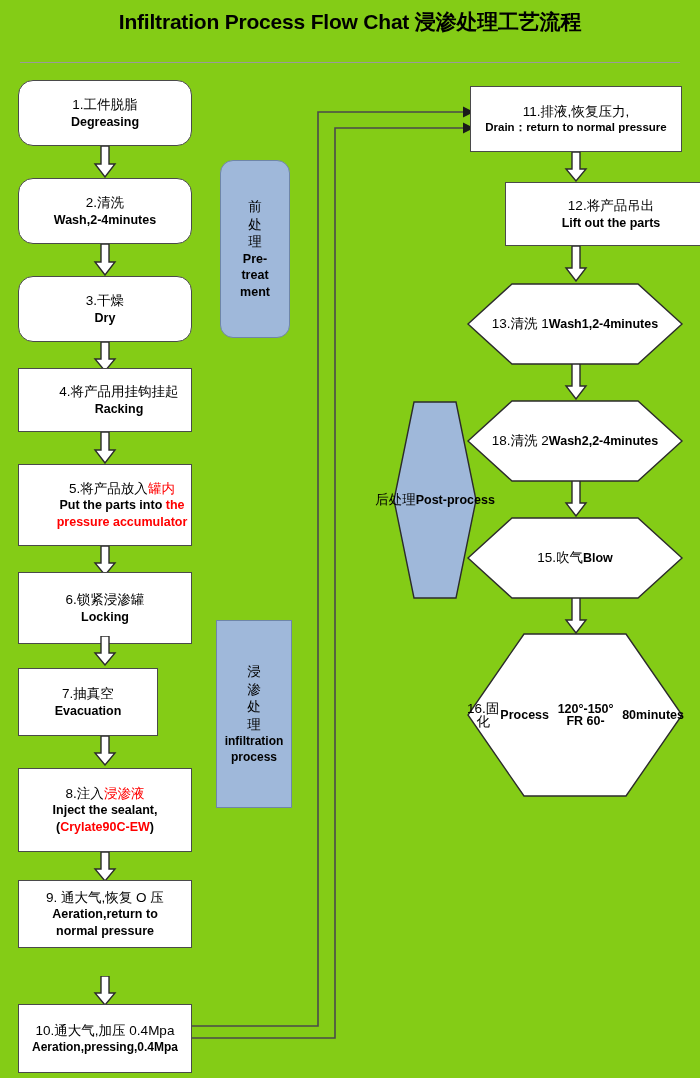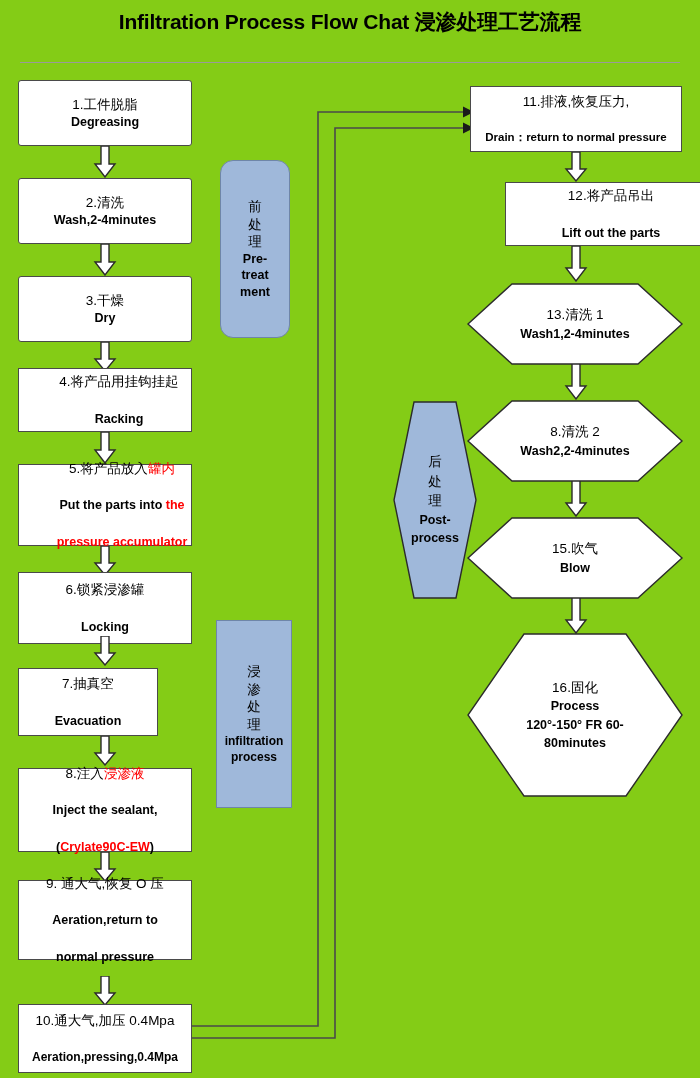--- a/index.html
+++ b/index.html
@@ -53,26 +53,25 @@
     line-height: 1.0;
   }
   .node .ln {
     display: block;
     width: 100%;
     padding: 2px 0;
   }
   .rect {
     background: #ffffff;
     border: 1.4px solid #4a4a4a;
-    gap: 20px;
   }
   .rounded {
     background: #ffffff;
     border: 1.4px solid #4a4a4a;
-    border-radius: 3px;
+    border-radius: 15px;
   }
   .blue-rounded {
     background: #9fb8da;
     border: 1px solid #6f86a8;
     border-radius: 13px;
   }
   .blue-rect {
     background: #9fb8da;
     border: 1px solid #6f86a8;
   }
@@ -92,21 +91,21 @@
     top: 0;
     display: block;
   }
   .hexwrap .hextext {
     position: absolute;
     left: 0;
     top: 0;
     width: 100%;
     height: 100%;
     display: flex;
-    flex-direction: column;
+    flex-direction: row;
     align-items: center;
     justify-content: center;
     text-align: center;
     font-weight: bold;
     font-size: 12.5px;
     color: #000;
     line-height: 1.0;
   }
   .hexwrap .hextext .ln { display: block; padding: 3px 0; }
 
@@ -226,21 +225,21 @@
     <span class="ln">Inject the sealant,</span>
     <span class="ln">(<span class="red">Crylate90C-EW</span>)</span>
   </div>
 
   <div class="barrow" style="left:93px; top:852px;">
     <svg width="24" height="30" viewBox="0 0 24 30">
       <polygon points="8,0 16,0 16,17 22,17 12,29 2,17 8,17" fill="#ffffff" stroke="#2b2b2b" stroke-width="1.4"></polygon>
     </svg>
   </div>
 
-  <div class="node rect" style="left:18px; top:880px; width:174px; height:80px;">
+  <div class="node rect" style="left:18px; top:880px; width:174px; height:68px;">
     <span class="ln cnchar">9. 通大气,恢复 O 压</span>
     <span class="ln">Aeration,return to</span>
     <span class="ln">normal pressure</span>
   </div>
 
   <div class="barrow" style="left:93px; top:976px;">
     <svg width="24" height="30" viewBox="0 0 24 30">
       <polygon points="8,0 16,0 16,17 22,17 12,29 2,17 8,17" fill="#ffffff" stroke="#2b2b2b" stroke-width="1.4"></polygon>
     </svg>
   </div>
@@ -317,21 +316,21 @@
     <svg width="24" height="36" viewBox="0 0 24 36">
       <polygon points="8,0 16,0 16,22 22,22 12,35 2,22 8,22" fill="#ffffff" stroke="#2b2b2b" stroke-width="1.4"></polygon>
     </svg>
   </div>
 
   <div class="hexwrap" style="left:466px; top:399px; width:218px; height:84px;">
     <svg width="218" height="84" viewBox="0 0 218 84">
       <polygon points="46,2 172,2 216,42 172,82 46,82 2,42" fill="#ffffff" stroke="#2b2b2b" stroke-width="1.4"></polygon>
     </svg>
     <div class="hextext">
-      <span class="ln cnchar">8.清洗 2</span>
+      <span class="ln cnchar">18.清洗 2</span>
       <span class="ln">Wash2,2-4minutes</span>
     </div>
   </div>
 
   <div class="barrow" style="left:564px; top:481px;">
     <svg width="24" height="36" viewBox="0 0 24 36">
       <polygon points="8,0 16,0 16,22 22,22 12,35 2,22 8,22" fill="#ffffff" stroke="#2b2b2b" stroke-width="1.4"></polygon>
     </svg>
   </div>
 

